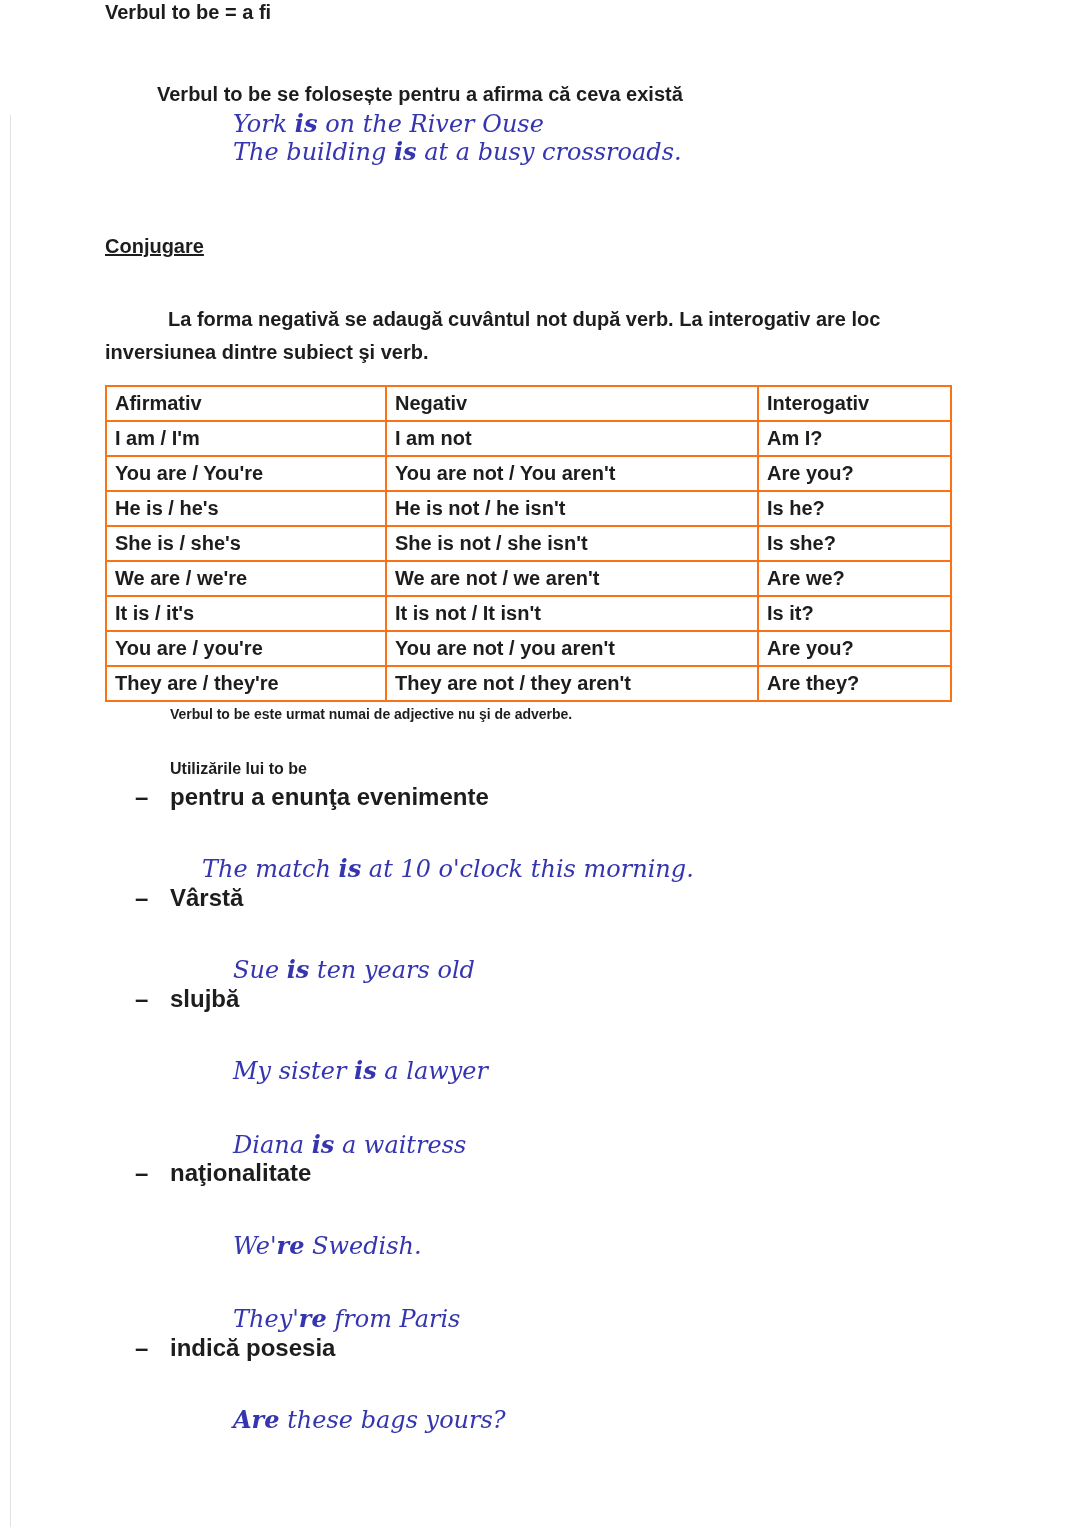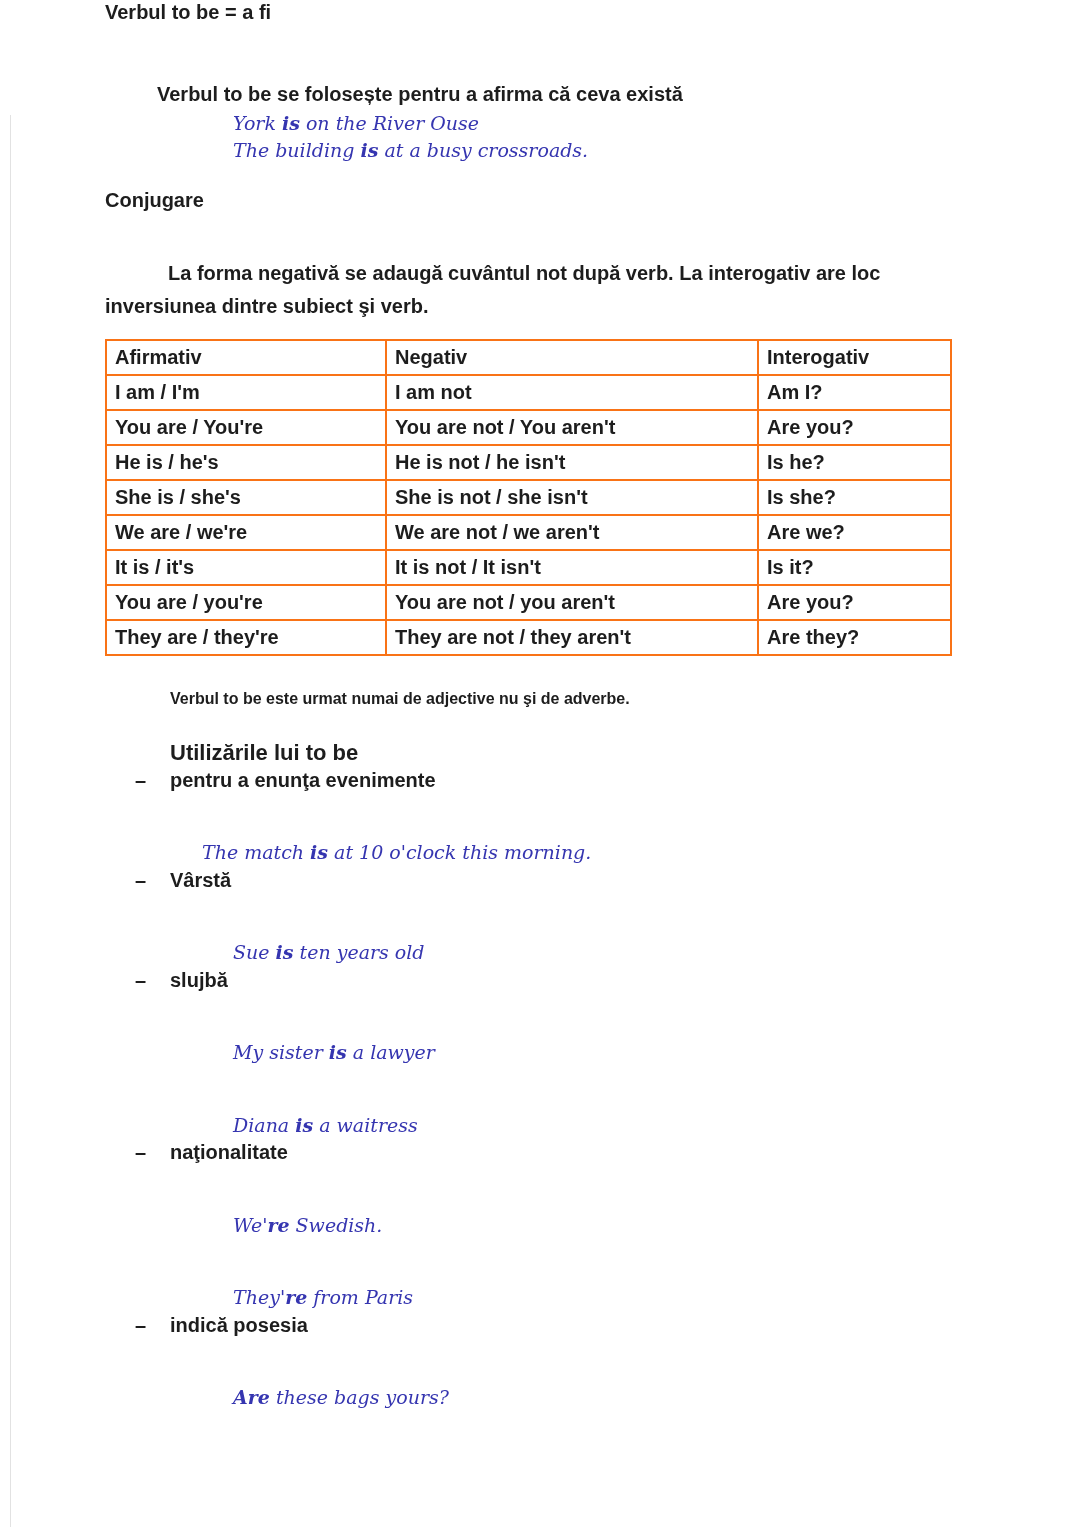--- a/index.html
+++ b/index.html
@@ -26,27 +26,27 @@
     font-size: 20px; font-weight: bold; line-height: 24px;
   }
   .intro-heading {
     margin-top: 58px; margin-left: 52px;
     font-size: 20px; font-weight: bold; line-height: 25px;
   }
   .example {
     font-family: "DejaVu Serif", "Liberation Serif", serif;
     font-style: italic;
     color: #3535b0;
-    font-size: 19px; line-height: 27px;
+    font-size: 24px; line-height: 27px;
   }
   .example b { font-weight: bold; }
   .intro-examples { margin-top: 3px; margin-left: 128px; }
   .section-heading {
-    margin-top: 24px;
-    font-size: 20px; font-weight: bold; line-height: 25px;
+    margin-top: 68px;
+    font-size: 20px; font-weight: bold; line-height: 25px; text-decoration: underline;
   }
   .para {
     font-size: 20px; font-weight: bold; line-height: 33px;
     text-indent: 63px;
     margin-top: 44px;
   }
   table.conj {
     border-collapse: collapse;
     margin-top: 16px;
     width: 845px;
@@ -57,30 +57,30 @@
     font-size: 20px; font-weight: bold;
     text-align: left; vertical-align: middle;
     padding: 3px 8px 4px 8px;
     height: 35px;
     white-space: nowrap; overflow: hidden;
   }
   .col-afirm { width: 280px; }
   .col-neg   { width: 372px; }
   .col-inter { width: 193px; }
   .note {
-    margin-top: 30px; margin-left: 65px;
-    font-size: 16px; font-weight: bold; line-height: 25px;
+    margin-left: 65px;
+    font-size: 14px; font-weight: bold; line-height: 25px;
   }
   .usage-heading {
     margin-top: 28px; margin-left: 65px;
-    font-size: 22px; font-weight: bold; line-height: 27.5px;
+    font-size: 16px; font-weight: bold; line-height: 27.5px;
   }
   .usage-label-row {
     padding-left: 30px;
-    font-size: 20px; font-weight: bold; line-height: 27.5px;
+    font-size: 24px; font-weight: bold; line-height: 27.5px;
   }
   .dash { display: inline-block; width: 35px; font-weight: bold; }
   .usage-example { padding-left: 128px; line-height: 27.5px; margin-top: 45px; }
   .usage-example.indent-sm { padding-left: 97px; }
 </style>
 </head>
 <body>
 
 <div class="sheet">
   <div class="page-edge"></div>

